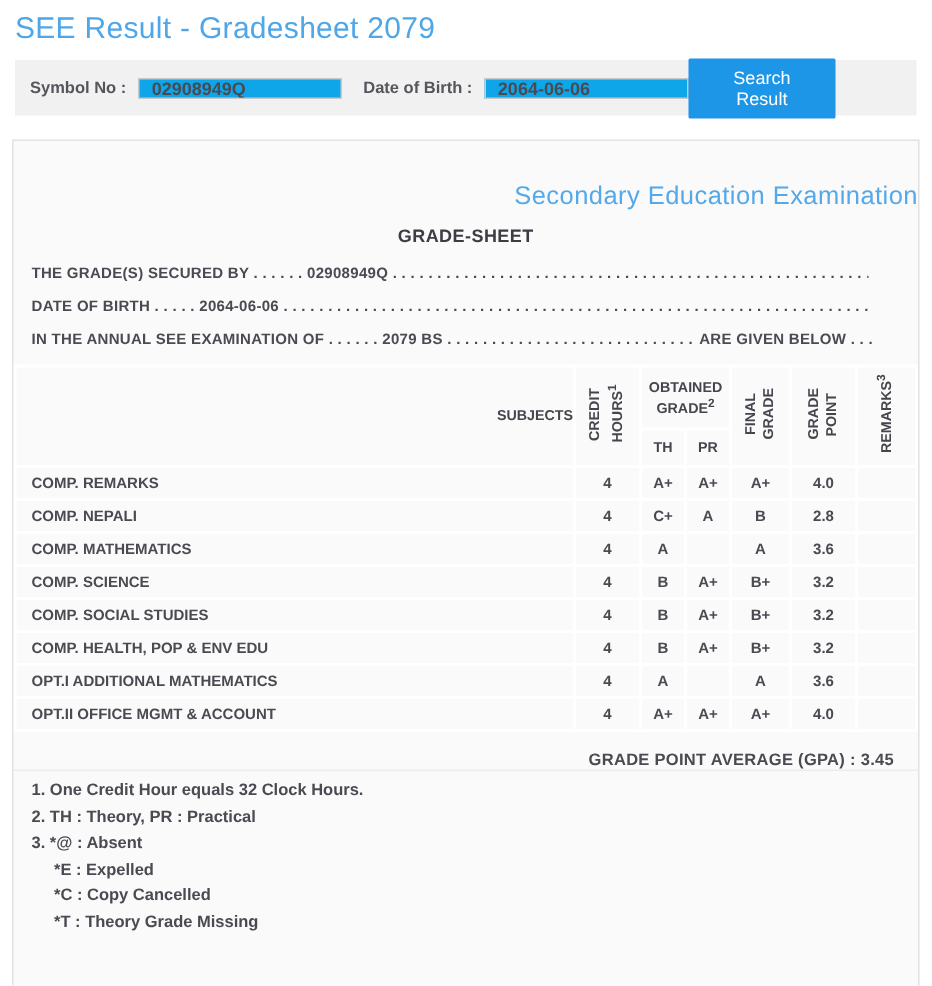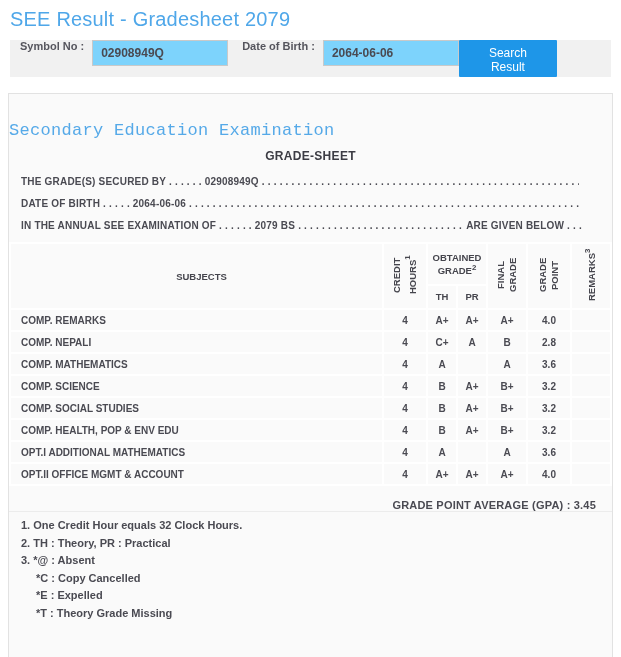--- a/index.html
+++ b/index.html
@@ -8,59 +8,59 @@
 
   
   .page-title {
     font-size: 20px; font-weight: 400; color: #4fa7e9;
     padding: 8px 12px 9px 10px; letter-spacing: 0.2px;
   }
 
   
   .form-bar {
     margin: 0 10px; background: #f1f1f1; height: 37px;
-    display: flex; padding: 0 10px;
+    display: flex; align-items: center; padding: 0 10px;
   }
   .form-bar label { font-size: 11px; font-weight: bold; color: #55555d; white-space: nowrap; }
   .form-bar input {
-    width: 136px; height: 26px; margin-left: 8px; padding: 0 8px;
-    border: 1px solid #c9c9c9; background: #7dd3fc; font-family: "Liberation Sans", sans-serif;
+    width: 136px; height: 14px; margin-left: 8px; padding: 0 8px;
+    border: 1px solid #c9c9c9; background: #0ea5e9; font-family: "Liberation Sans", sans-serif;
     font-size: 12px; font-weight: bold; color: #4a4a52; outline: none;
   }
   .form-bar label.second { margin-left: 14px; }
   .search-btn {
     margin-left: auto; margin-right: 56px; background: #1e96e8; color: #fff;
     border: none; font-family: "Liberation Sans", sans-serif; font-size: 12px;
     padding: 6px 30px; cursor: pointer; border-radius: 1px;
   }
 
   
   .sheet {
     margin: 16px 8px 0; background: #fafafa; border: 1px solid #e2e2e2;
     height: 566px; position: relative; overflow: hidden;
   }
-  .exam-title { text-align: left; margin-top: 27px; font-size: 17px; color: #55a9e8; letter-spacing: 0.3px; font-family: Liberation Mono, monospace; }
+  .exam-title { text-align: right; margin-top: 27px; font-size: 17px; color: #55a9e8; letter-spacing: 0.3px; }
   .sheet-subtitle { text-align: center; margin-top: 9px; font-size: 12px; font-weight: bold; color: #3c3c44; letter-spacing: 0.3px; }
 
   .info-lines { margin: 13px 30px 0 12px; }
   .info-line {
     display: flex; align-items: baseline; white-space: nowrap; overflow: hidden;
     font-size: 10px; font-weight: bold; color: #4a4a52; margin-bottom: 11px; letter-spacing: 0.2px;
   }
   .il-dots { flex: 1 1 auto; overflow: hidden; margin: 0 3px; }
   .il-left, .il-right { flex: 0 0 auto; }
 
   
   table.results {
     width: 100%; border-collapse: collapse; margin-top: 3px;
     font-size: 10px; font-weight: bold; color: #4a4a52;
   }
   .results th, .results td { border: 2px solid #ffffff; background: transparent; }
   .results thead th { font-size: 9.5px; color: #45454d; }
-  th.subj-h { text-align: center; padding-left: 10px; width: auto; }
+  th.subj-h { text-align: right; padding-left: 10px; width: auto; }
   .col-credit { width: 44px; } .col-th { width: 30px; } .col-pr { width: 30px; }
   .col-final { width: 40px; } .col-gp { width: 44px; } .col-rem { width: 40px; }
   .vcell { vertical-align: middle; text-align: center; padding: 3px 0; }
   .vhead {
     writing-mode: vertical-rl; transform: rotate(180deg);
     height: 56px; margin: 0 auto; line-height: 1.3; display: inline-block;
   }
   th.og { text-align: center; height: 38px; padding: 2px 4px; }
   .results thead tr.subrow th { height: 22px; text-align: center; }
   .results tbody td { height: 22px; padding: 2px; text-align: center; }
@@ -212,18 +212,18 @@
       </tbody>
   </table>
 
   <div class="gpa-line">GRADE POINT AVERAGE (GPA) : 3.45</div>
   <div class="divider"></div>
 
   <div class="notes">
       <div class="note">1. One Credit Hour equals 32 Clock Hours.</div>
       <div class="note">2. TH : Theory, PR : Practical</div>
       <div class="note">3. *@ : Absent</div>
+      <div class="note indent">*E : Expelled</div>
       <div class="note indent">*C : Copy Cancelled</div>
-      <div class="note indent">*E : Expelled</div>
       <div class="note indent">*T : Theory Grade Missing</div>
     </div>
 
 </div>
 
 </body></html>

